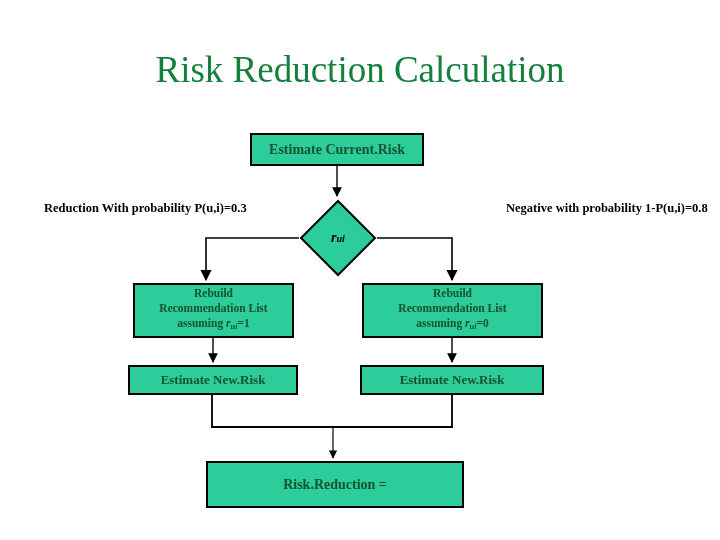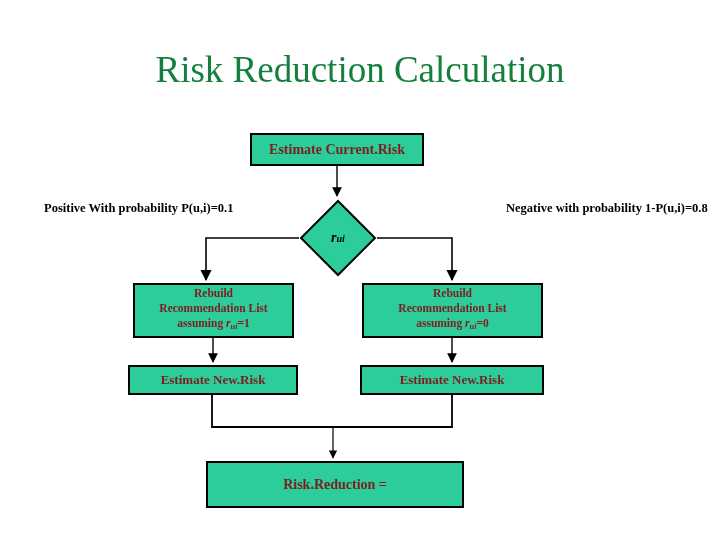--- a/index.html
+++ b/index.html
@@ -32,21 +32,21 @@
     font-family: "Liberation Serif", "DejaVu Serif", serif;
     font-weight: normal;
     white-space: nowrap;
   }
   
   .node {
     position: absolute;
     box-sizing: border-box;
     border: 2px solid #000000;
     background: #2CCC9B;
-    color: #7f1d1d;
+    color: #14532d;
     font-weight: bold;
     text-align: center;
     display: flex;
     flex-direction: column;
     align-items: center;
     justify-content: center;
     font-family: "Liberation Serif", "DejaVu Serif", serif;
   }
   .node .ln { display: block; white-space: nowrap; }
 
@@ -167,23 +167,23 @@
     <svg width="78" height="78" viewBox="0 0 78 78">
       <polygon points="39,2 76,39 39,76 2,39" fill="#2CCC9B" stroke="#000000" stroke-width="2"></polygon>
     </svg>
     <div id="diamond-label">
       <span>r</span>
         <span class="sub">ui</span>
     </div>
   </div>
 
   <div class="side-note" id="note-positive">
-    <span class="ln">Positive</span>
+    <span class="ln">Reduction</span>
     <span class="ln">With probability</span>
-    <span class="ln">P(u,i)=0.1</span>
+    <span class="ln">P(u,i)=0.3</span>
   </div>
 
   <div class="side-note" id="note-negative">
     <span class="ln">Negative</span>
     <span class="ln">with  probability</span>
     <span class="ln">1-P(u,i)=0.8</span>
   </div>
 
   <div class="node" id="box-rebuild-pos">
     <span class="ln">Rebuild</span>

